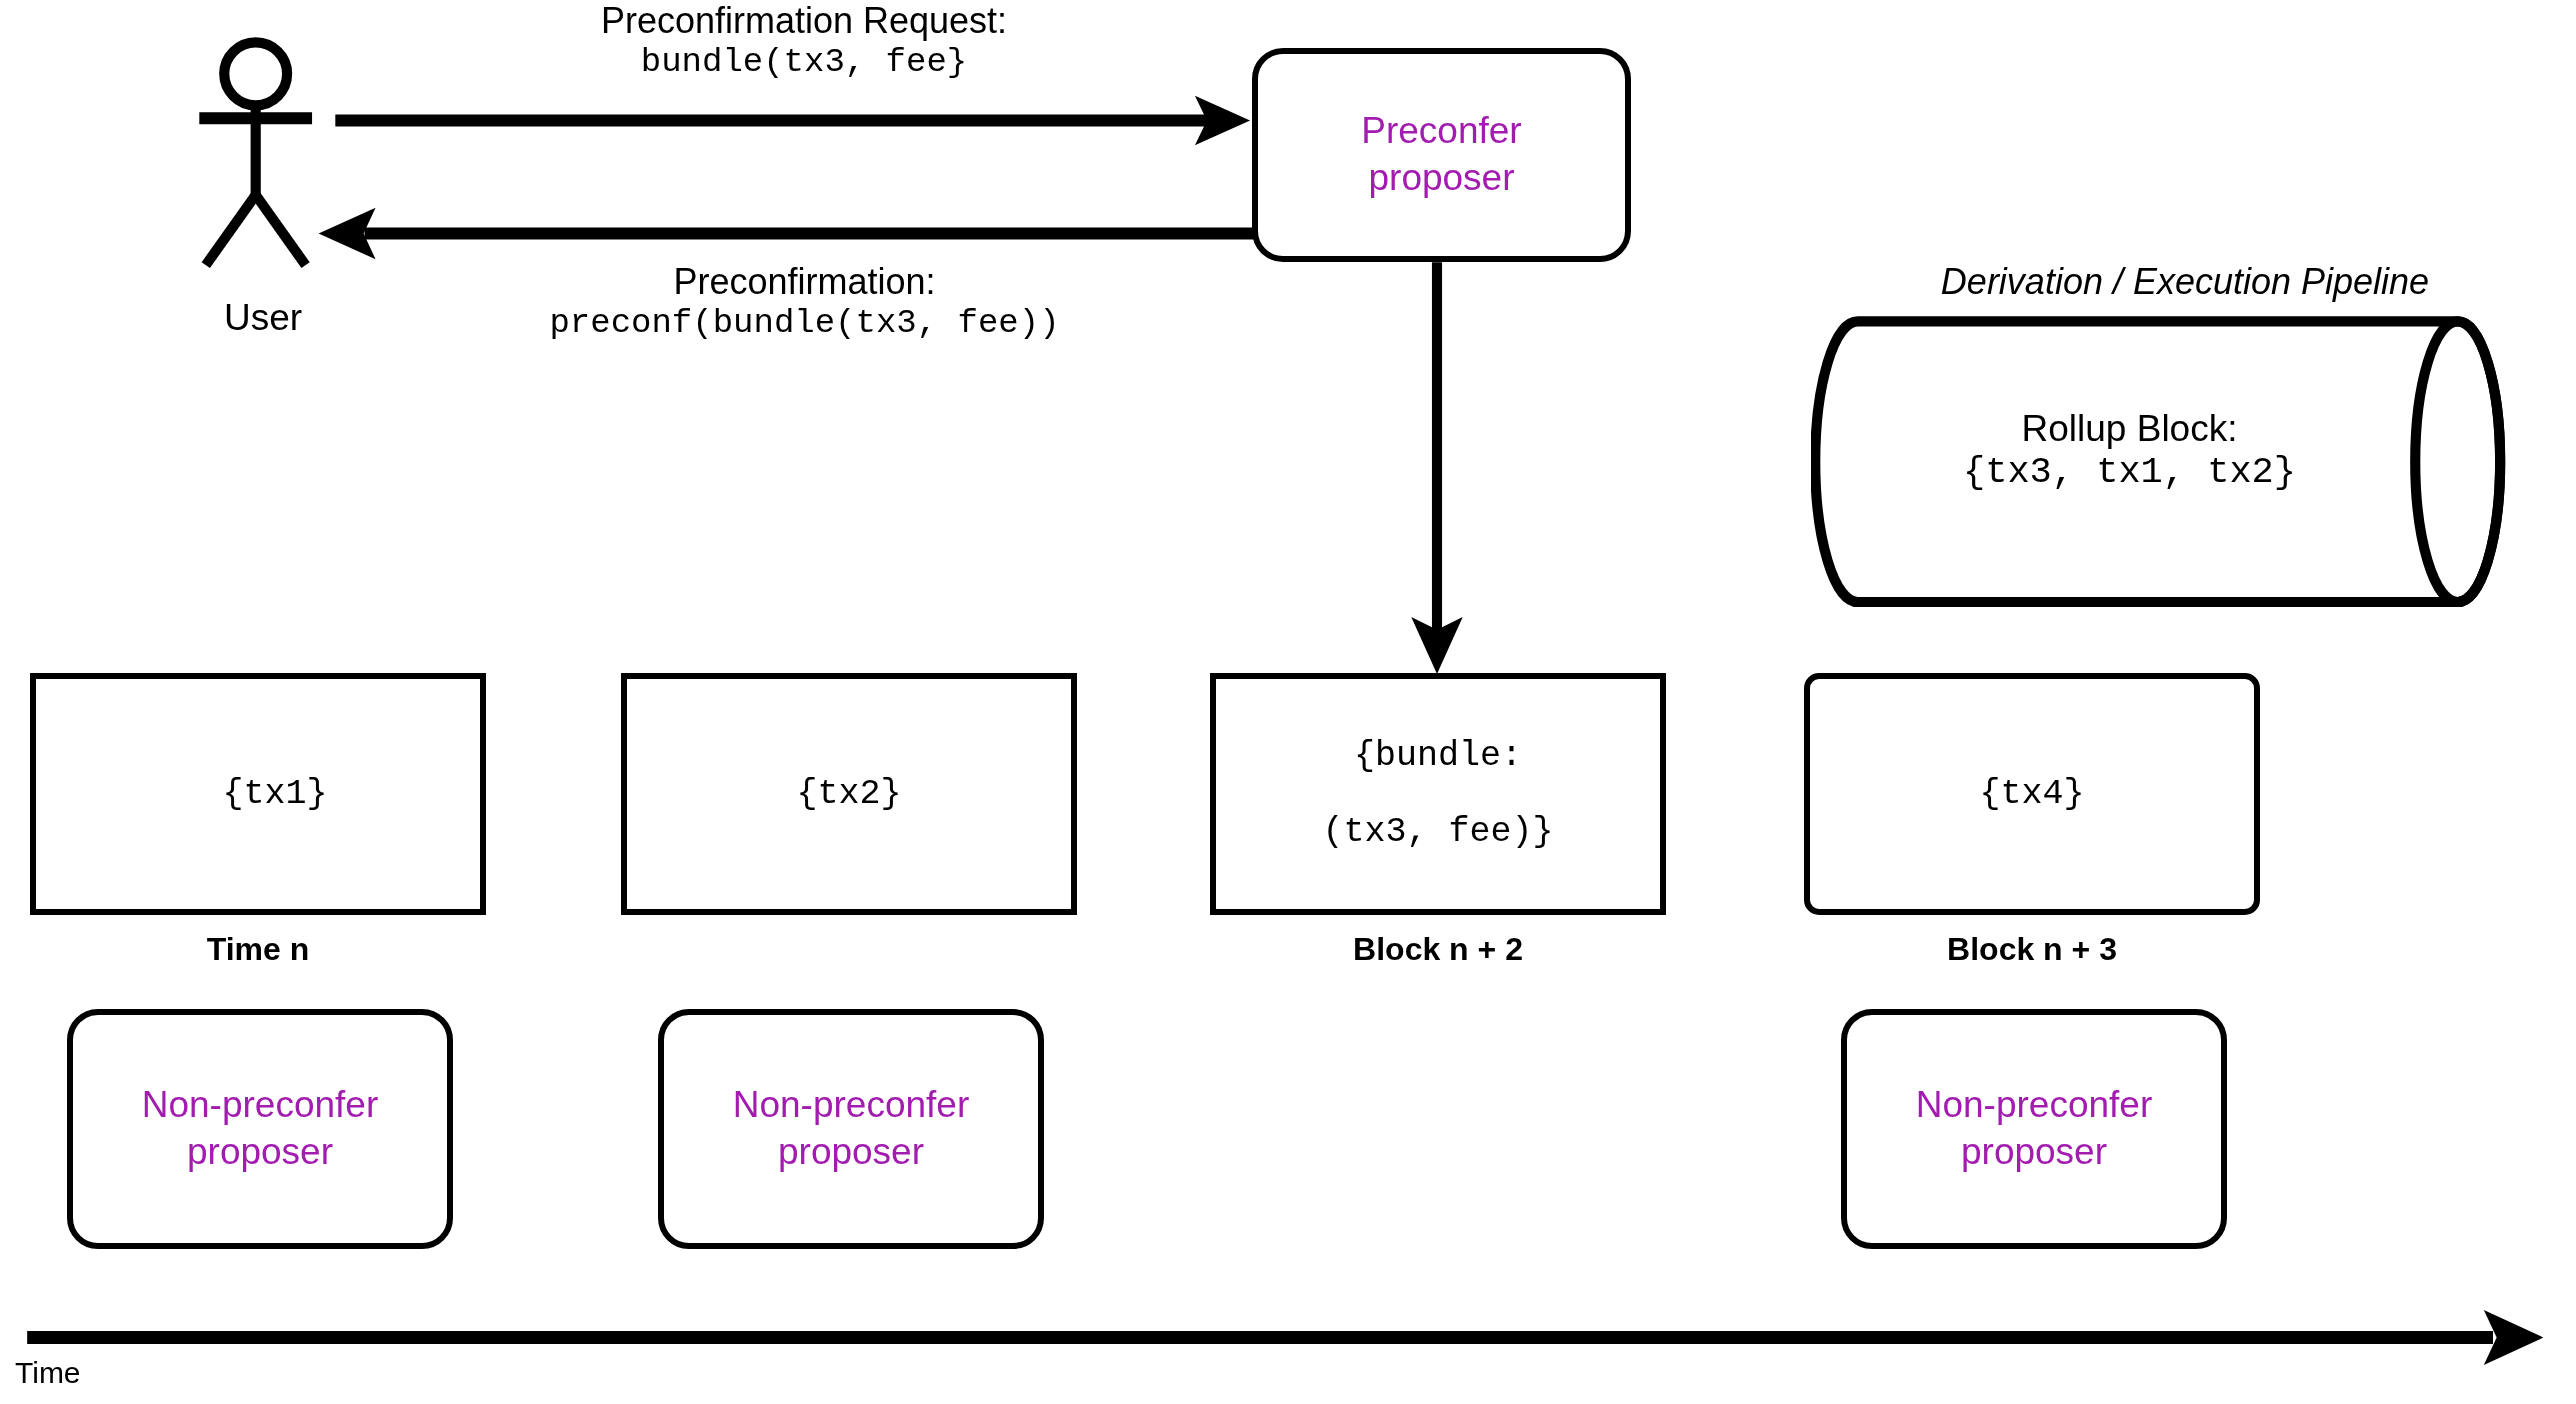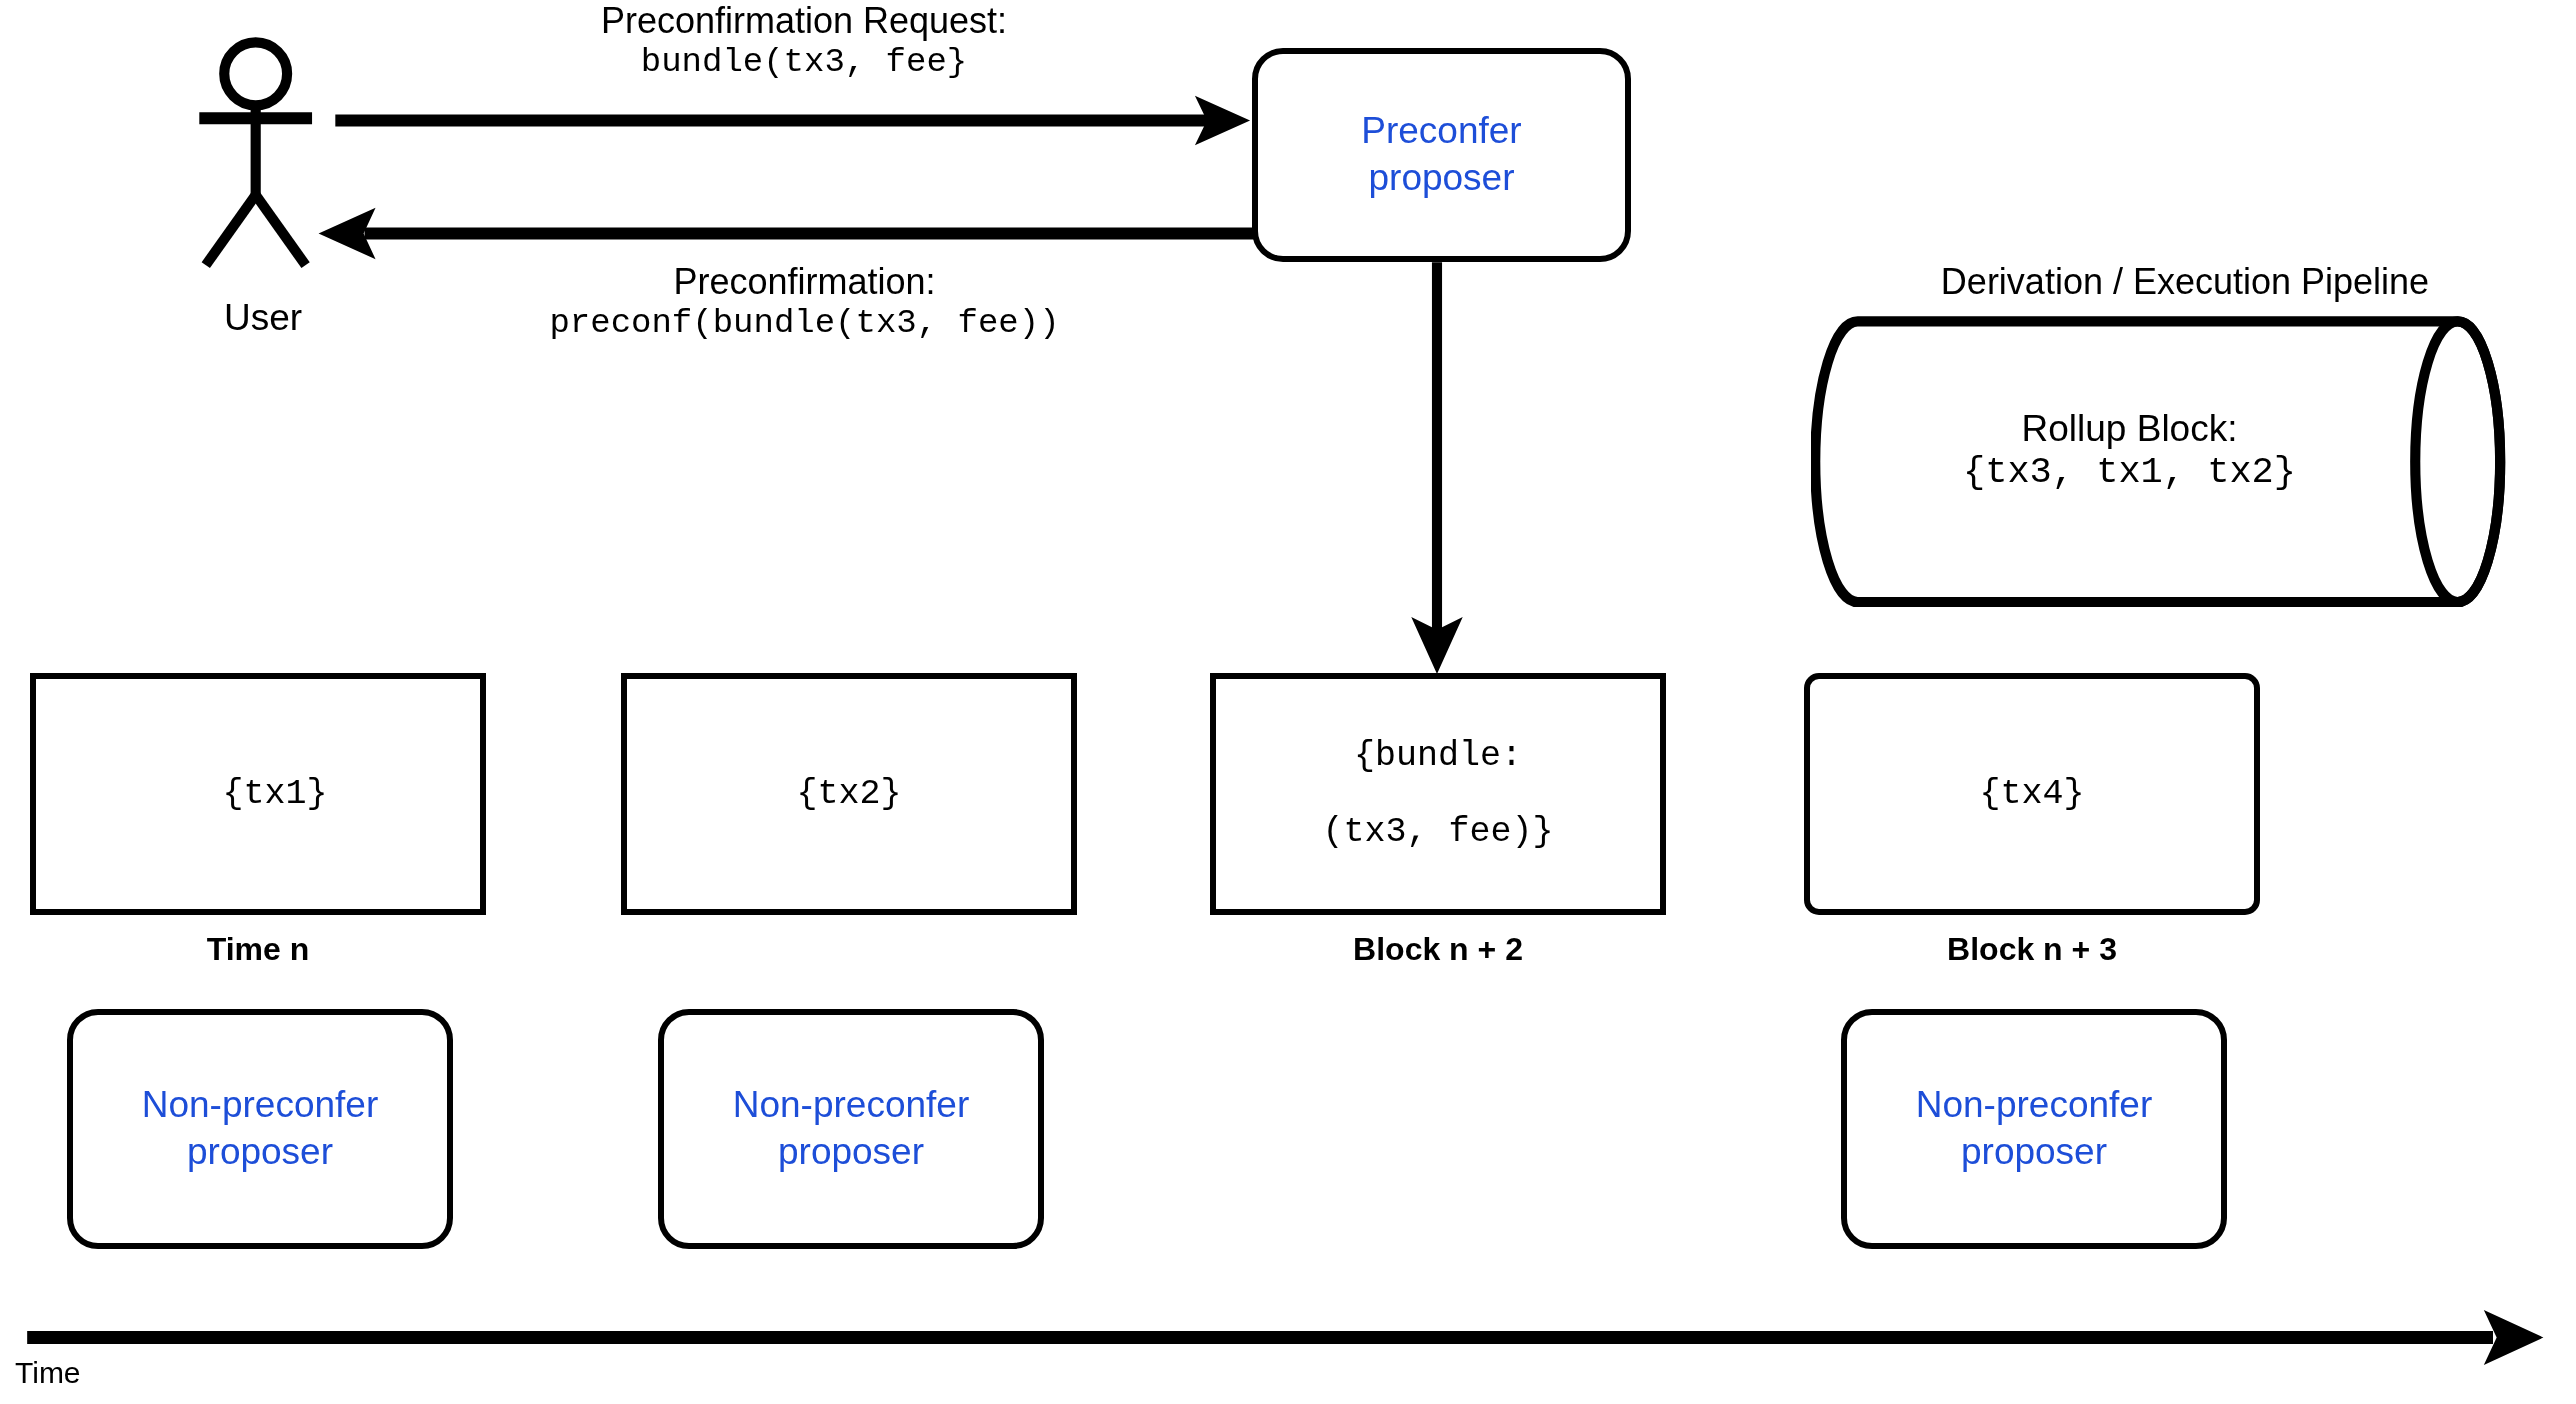--- a/index.html
+++ b/index.html
@@ -52,21 +52,21 @@
     box-sizing: border-box;
     display: flex;
     flex-direction: column;
     align-items: center;
     justify-content: center;
   }
 
   .box-line {
     font-family: "Liberation Sans", sans-serif;
     font-size: 37px;
-    color: #1d4ed8;
+    color: #a21caf;
     white-space: pre;
     line-height: 1.26;
   }
   .mono-line {
     font-family: "Liberation Mono", "DejaVu Sans Mono", monospace;
     font-size: 35px;
     color: #000000;
     white-space: pre;
     line-height: 1.26;
   }
@@ -76,21 +76,21 @@
   }
   .msg-code {
     font-size: 34px;
   }
 
   .block-caption {
     font-size: 32px;
     font-weight: bold;
   }
 
-  .pipeline-title { font-size: 36px; }
+  .pipeline-title { font-size: 36px; font-style: italic; }
 
   .time-label { font-size: 30px; }
 
   svg { display: block; }
 </style>
 </head>
 <body>
 
 <div id="stage">
 

